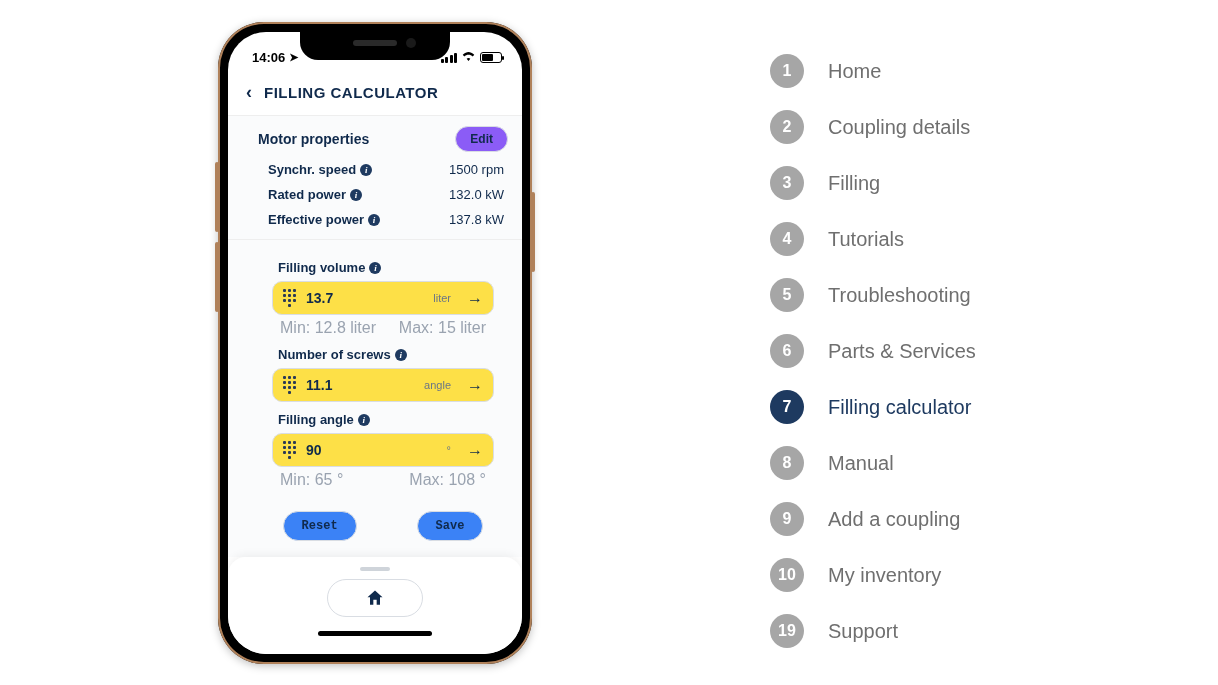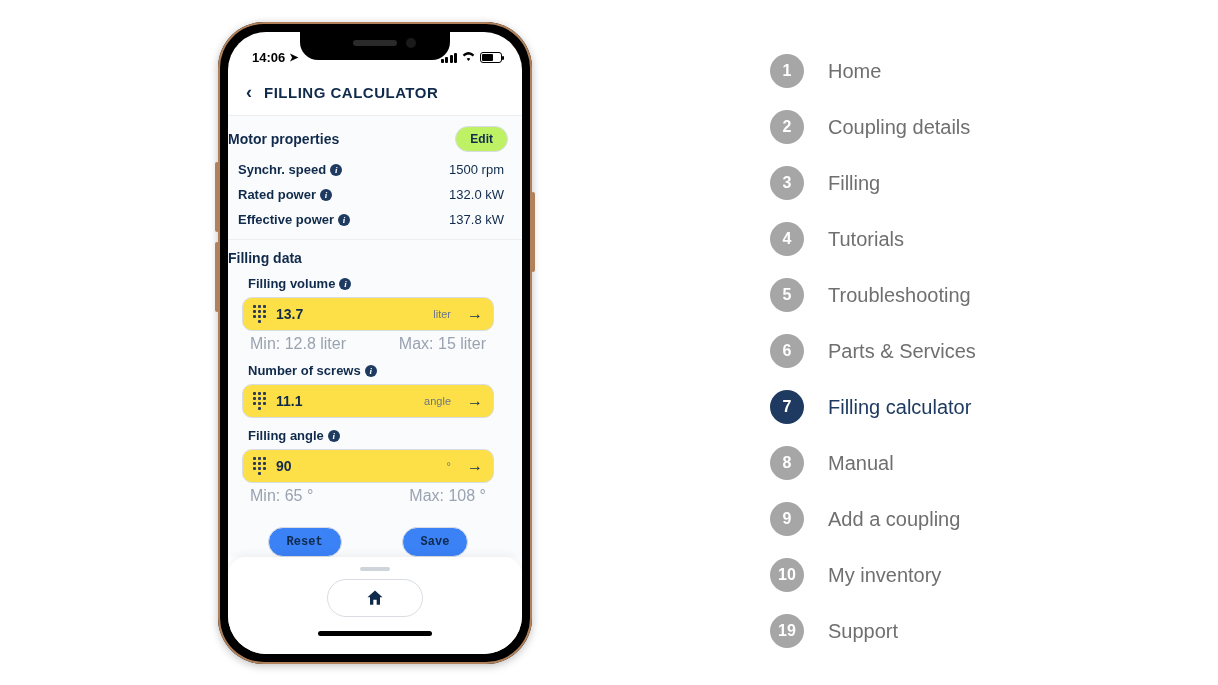--- a/index.html
+++ b/index.html
@@ -54,26 +54,26 @@
   .app-header {
     display:flex; align-items:center; gap:12px;
     padding: 6px 18px 12px 18px;
     border-bottom:1px solid #eee;
   }
   .back-chevron { font-size:18px; color:#102a4c; font-weight:700; }
   .app-title { font-size:15px; font-weight:800; color:#102a4c; letter-spacing:.5px; }
 
   
   .content { flex:1; overflow:auto; background:#fafbfc; }
-  .section { padding: 10px 14px 6px 0; }
+  .section { padding: 10px 14px 6px 30px; }
   .section + .section { border-top:1px solid #eee; }
   .section-head { display:flex; align-items:center; justify-content:space-between; margin-bottom:6px; }
   .section-title { font-size:14px; font-weight:700; color:#102a4c; }
   .edit-btn {
-    border:1px solid #d9dde3; background:#bef264; border-radius:16px;
+    border:1px solid #d9dde3; background:#8b5cf6; border-radius:16px;
     padding:5px 14px; font-size:12px; font-weight:600; color:#102a4c;
   }
 
   .prop-row { display:flex; align-items:center; justify-content:space-between; padding:4px 4px 6px 10px; }
   .prop-label { font-size:13px; color:#102a4c; font-weight:600; display:flex; align-items:center; gap:4px; }
   .prop-value { font-size:13px; color:#102a4c; }
   .info-ic {
     display:inline-flex; width:12px; height:12px; border-radius:50%;
     background:#1e3a60; color:#fff; font-size:9px; font-weight:800;
     align-items:center; justify-content:center; font-family:Georgia, serif; font-style:italic;
@@ -193,23 +193,20 @@
           <div class="prop-row">
             <span class="prop-label">
                 <span>Effective power</span>
                 <span class="info-ic">i</span>
               </span>
             <span class="prop-value">137.8 kW</span>
           </div>
         </div>
 
         <div class="section">
-          <div class="section-head">
-            <span class="section-title">Filling data</span>
-          </div>
 
           <div class="fsec">
             <div class="field-label">
                 <span>Filling volume</span>
                 <span class="info-ic">i</span>
               </div>
             <div class="inputbox">
               <span class="keypad">
                   <i></i>
                   <i></i>

